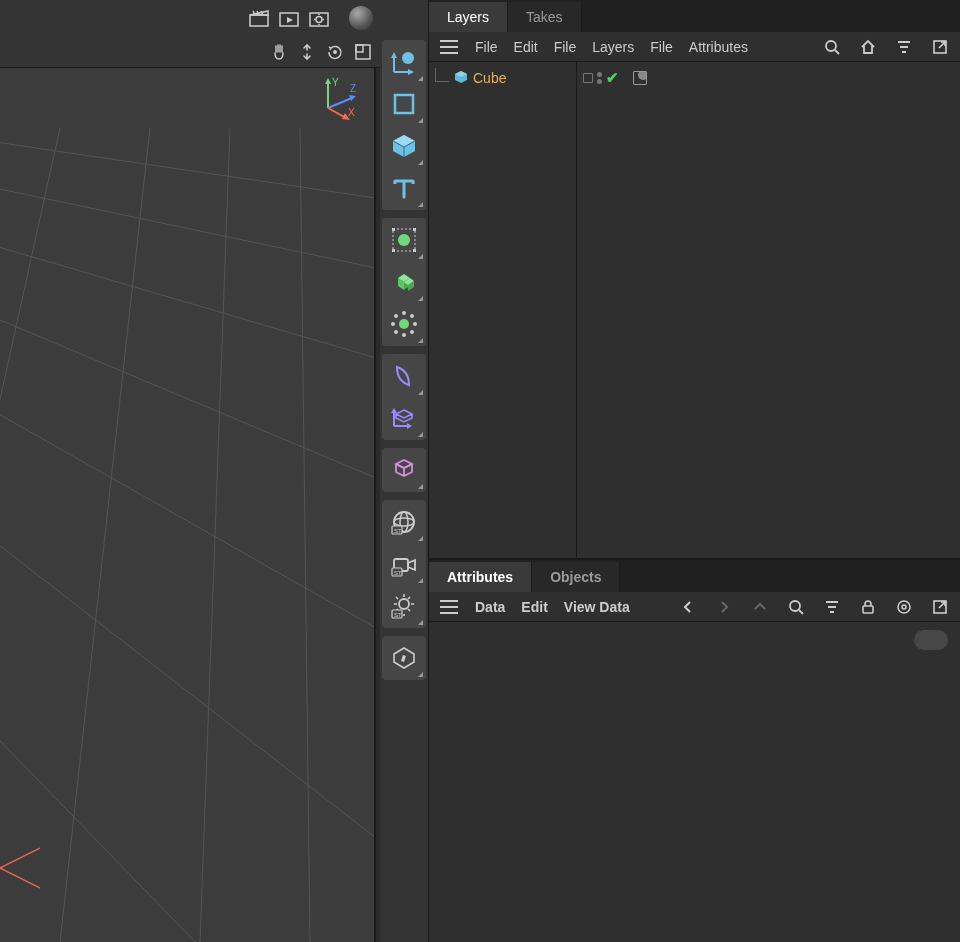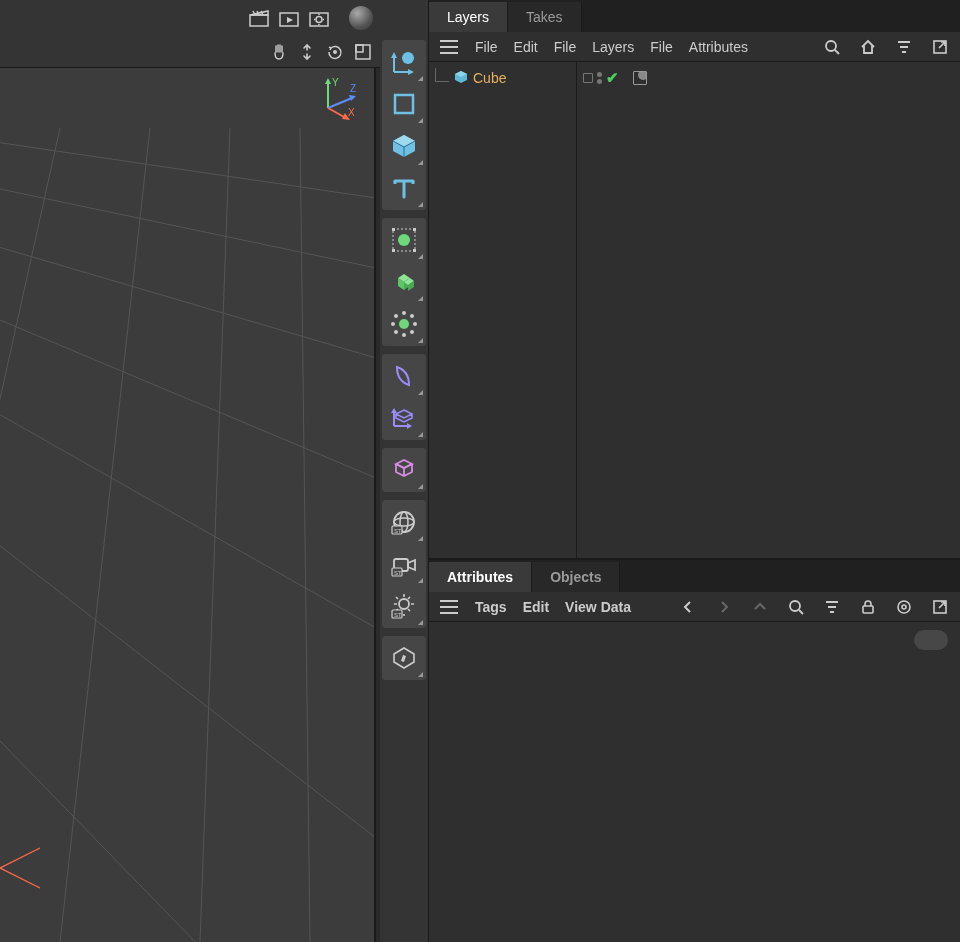--- a/index.html
+++ b/index.html
@@ -387,21 +387,21 @@
       <div class="tab">Objects</div>
     </div>
     <div class="menu-row">
       <div class="icon-btn">
           <div class="burger">
             <span></span>
             <span></span>
             <span></span>
           </div>
         </div>
-      <span class="menu-item">Tags</span>
+      <span class="menu-item">Data</span>
       <span class="menu-item">Edit</span>
       <span class="menu-item">View Data</span>
       <div class="spacer"></div>
       <div class="icon-btn">
           <svg width="16" height="16" viewBox="0 0 16 16">
             <path d="M10 3 l-5 5 l5 5" fill="none" stroke="#ccc" stroke-width="2"></path>
           </svg>
         </div>
       <div class="icon-btn dim">
           <svg width="16" height="16" viewBox="0 0 16 16">

